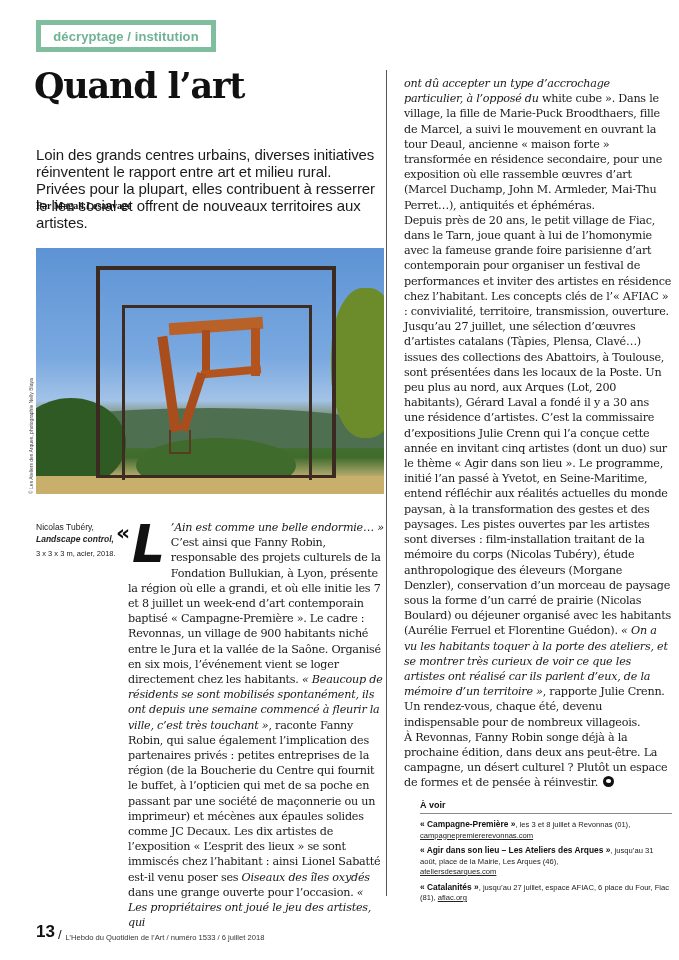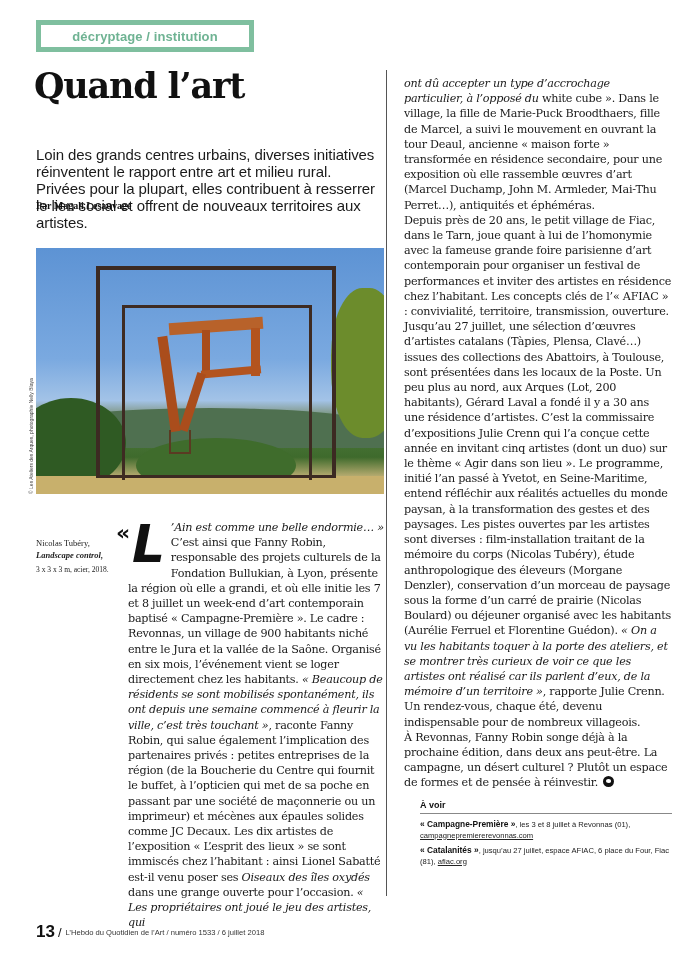--- a/index.html
+++ b/index.html
@@ -1,20 +1,20 @@
 <!DOCTYPE html>
 <html><head>
   <meta charset="utf-8">
   <style>
     * { box-sizing: border-box; margin: 0; padding: 0; }
     html, body { width: 679px; height: 960px; background: #ffffff; overflow: hidden; }
     body { position: relative; font-family: "DejaVu Serif", serif; color: #1a1a1a; }
 
     .tag {
-      position: absolute; left: 36px; top: 20px; width: 218px; height: 32px;
+      position: absolute; left: 36px; top: 20px; width: 180px; height: 32px;
       border: 5px solid #7fbf9f; background: #ffffff;
       display: flex; align-items: center; justify-content: center;
     }
     .tag span {
       font-family: "Liberation Sans", sans-serif; font-weight: 700; font-size: 13px;
       color: #6fb393; letter-spacing: 0.1px;
     }
 
     .headline {
       position: absolute; left: 34px; top: 68px; width: 340px;
@@ -52,21 +52,21 @@
     .sculpt-top { position: absolute; left: 133px; top: 72px; width: 94px; height: 12px; background: #b8622a; transform: rotate(-4deg); }
     .sculpt-right { position: absolute; left: 215px; top: 80px; width: 9px; height: 48px; background: #b3541e; }
     .sculpt-bar { position: absolute; left: 165px; top: 120px; width: 60px; height: 8px; background: #b3541e; transform: rotate(-5deg); }
     .sculpt-mid { position: absolute; left: 166px; top: 82px; width: 8px; height: 42px; background: #a84c1c; }
     .sculpt-leg1 { position: absolute; left: 128px; top: 88px; width: 10px; height: 96px; background: #aa4d1c; transform: rotate(-8deg); }
     .sculpt-leg2 { position: absolute; left: 152px; top: 124px; width: 9px; height: 60px; background: #aa4d1c; transform: rotate(18deg); }
     .sculpt-foot { position: absolute; left: 133px; top: 182px; width: 22px; height: 24px; border: 2px solid #5a3a22; border-top: none; }
 
     .caption {
       position: absolute; left: 36px; top: 521px; width: 80px;
-      font-family: Liberation Serif, serif; font-size: 8.5px; line-height: 12px; color: #222; margin-top: 16px;
+      font-family: Liberation Sans, sans-serif; font-size: 8.5px; line-height: 12px; color: #222;
     }
     .caption .work { font-style: italic; font-weight: 700; }
     .caption .dims { font-size: 7.5px; margin-top: 3px; }
 
     .col { font-family: "DejaVu Serif", serif; font-size: 11.2px; line-height: 15.2px; color: #1a1a1a; letter-spacing: -0.25px; }
     .col-left { position: absolute; left: 128px; top: 520px; width: 256px; }
     .col-left p { text-indent: 0; }
     .dropcap {
       float: left; display: flex; align-items: flex-start; margin: 2px 6px 0 -12px; height: 44px;
     }
@@ -86,21 +86,21 @@
       content: ""; position: absolute; left: 3px; top: 3px; width: 5px; height: 4px; background: #fff;
       border-radius: 50% 50% 40% 60%;
     }
 
     .avoir { position: absolute; left: 404px; top: 800px; width: 252px; font-family: "Liberation Sans", sans-serif; margin-left: 16px; }
     .avoir-title { font-size: 9px; font-weight: 700; color: #111; padding-bottom: 3px; border-bottom: 1px solid #888; margin-bottom: 5px; }
     .avoir-item { font-size: 7.6px; line-height: 10.5px; color: #222; margin-bottom: 4px; }
     .avoir-item b { font-weight: 700; font-size: 8.4px; color: #111; }
     .avoir-item a { color: #222; text-decoration: underline; }
 
-    .footer { position: absolute; left: 36px; top: 922px; display: flex; align-items: center; font-family: "Liberation Sans", sans-serif; }
+    .footer { position: absolute; left: 36px; top: 922px; display: flex; align-items: flex-end; font-family: "Liberation Sans", sans-serif; }
     .footer .pg { font-weight: 700; font-size: 17px; color: #111; }
     .footer .sep { font-size: 13px; color: #111; margin: 0 4px 0 3px; }
     .footer .pub { font-size: 7.6px; color: #333; }
   </style>
 </head>
 <body>
 
 <div class="tag">
   <span>décryptage / institution</span>
 </div>
@@ -153,20 +153,24 @@
   <p><span>À Revonnas, Fanny Robin songe déjà à la prochaine édition, dans deux ans peut-être. La campagne, un désert culturel ? Plutôt un espace de formes et de pensée à réinvestir.</span> <span class="twitter-icon"></span></p>
 </div>
 
 <div class="avoir">
   <div class="avoir-title">À voir</div>
   <div class="avoir-item">
     <b>« Campagne-Première »</b><span>, les 3 et 8 juillet à Revonnas (01),</span><br>
     <a>campagnepremiererevonnas.com</a>
   </div>
   <div class="avoir-item">
+    <b>« Agir dans son lieu – Les Ateliers des Arques »</b><span>, jusqu’au 31 août, place de la Mairie, Les Arques (46),</span><br>
+    <a>ateliersdesarques.com</a>
+  </div>
+  <div class="avoir-item">
     <b>« Catalanités »</b><span>, jusqu’au 27 juillet, espace AFIAC, 6 place du Four, Fiac (81),</span>
     <a>afiac.org</a>
   </div>
 </div>
 
 <div class="footer">
   <span class="pg">13</span>
   <span class="sep">/</span>
   <span class="pub">L’Hebdo du Quotidien de l’Art / numéro 1533 / 6 juillet 2018</span>
 </div>

